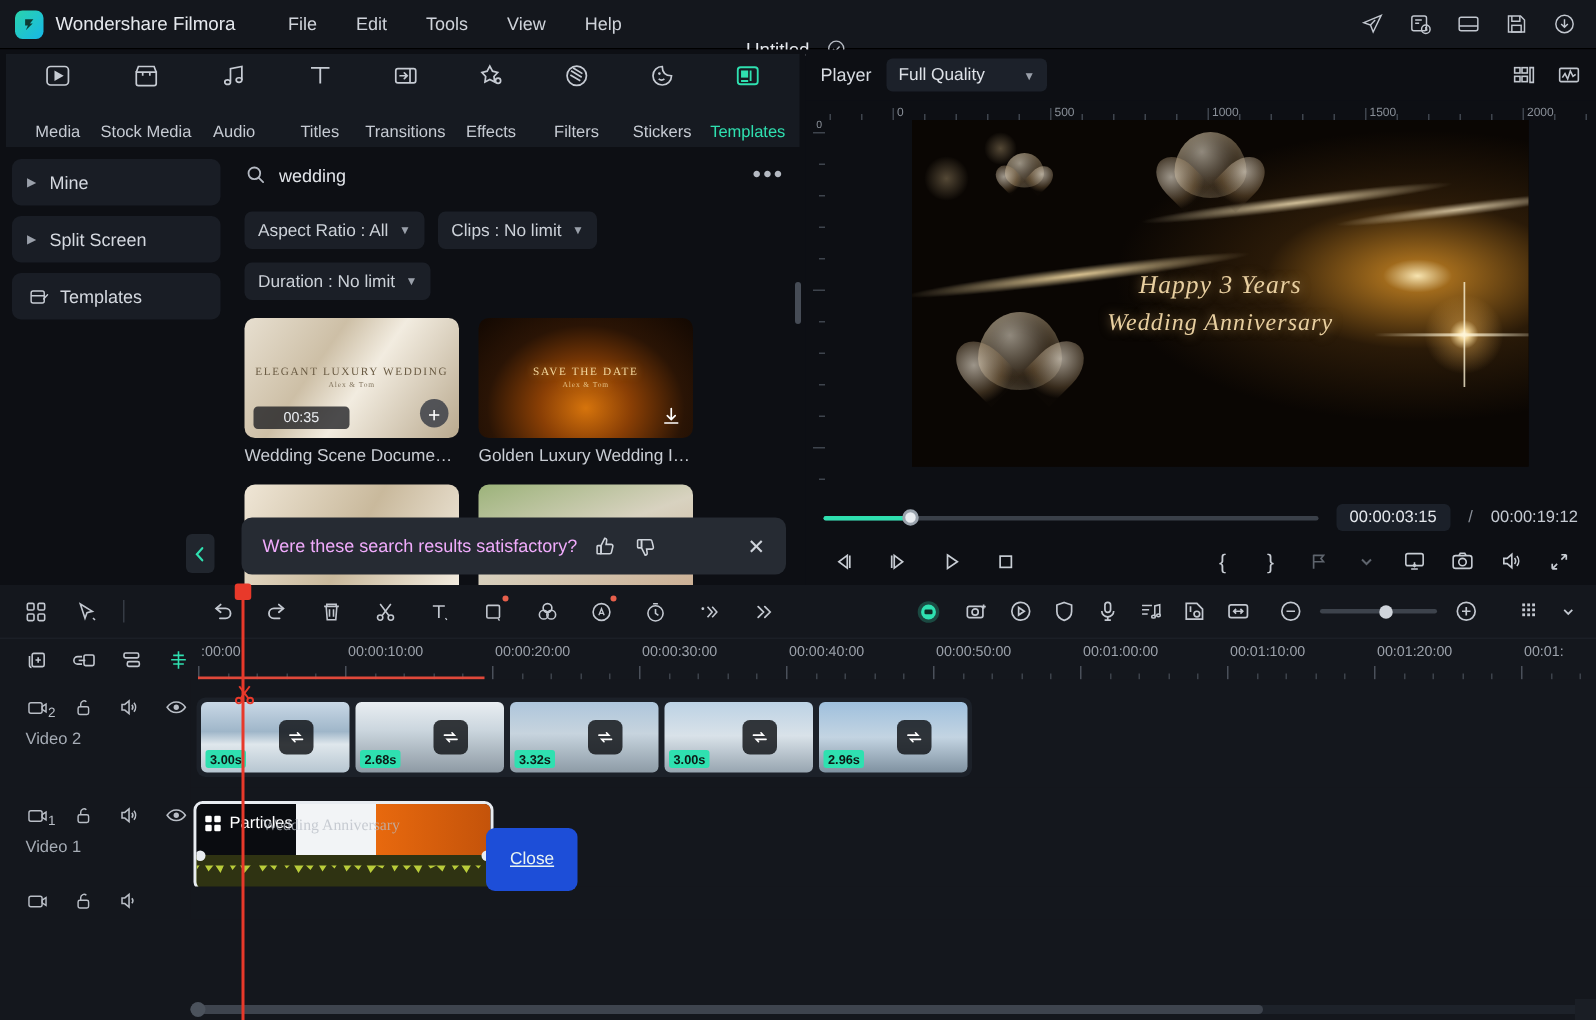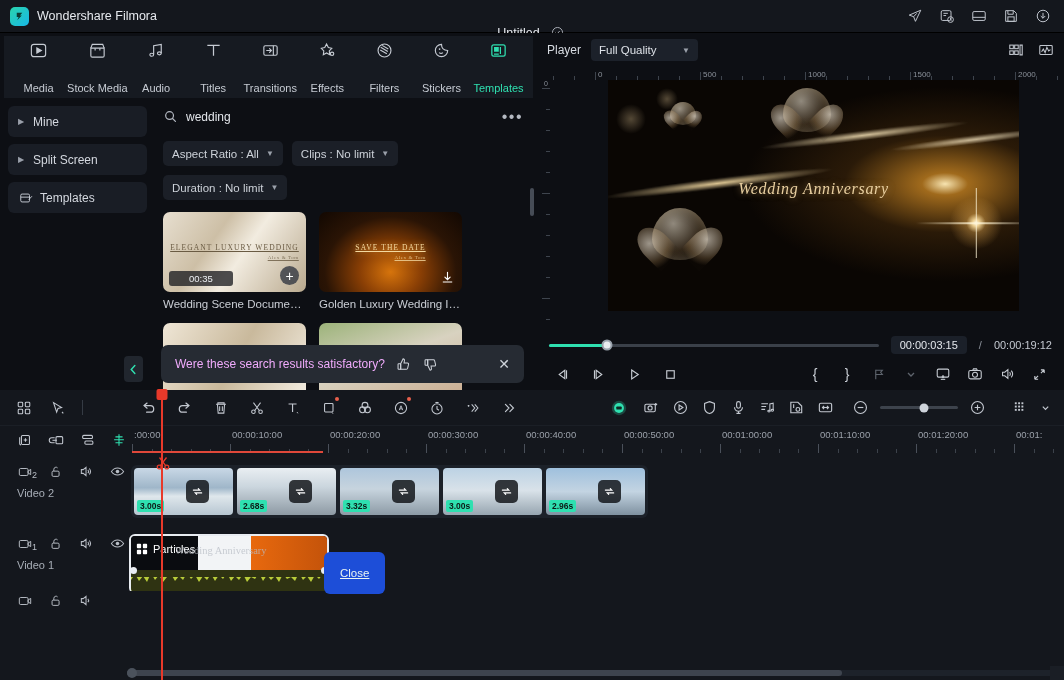--- a/index.html
+++ b/index.html
@@ -82,21 +82,21 @@
   .thumb {
     width: 143px; height: 80px; border-radius: 7px; position: relative; overflow: hidden;
     display: flex; align-items: center; justify-content: center;
   }
   .thumb.t1 { background: linear-gradient(125deg,#e7dfd0 0%,#cdbfa6 35%,#f2ece0 55%,#b9a98e 100%); }
   .thumb.t2 { background: radial-gradient(ellipse at 50% 75%, #d6740c 0%, #8a3f05 30%, #2a1405 65%, #120802 100%); }
   .thumb.t3 { background: linear-gradient(120deg,#efe6d6,#c9b99c,#f5efe4); }
   .thumb.t4 { background: linear-gradient(160deg,#9cb37a 0%,#d8d2c0 45%,#c9a98c 100%); }
   .thumb .ttl {
     font-size: 7.5px; letter-spacing: 1.1px; color: #6a5b43;
-    font-family: "Liberation Serif", serif; text-align: right; line-height: 1.7; text-decoration: underline;
+    font-family: "Liberation Serif", serif; text-align: center; line-height: 1.7;
   }
   .thumb.t2 .ttl { color: #f4d9a0; text-shadow: 0 0 6px rgba(255,190,80,.8); }
   .thumb .sub { font-size: 5px; letter-spacing: .6px; display:block; opacity:.8; }
   .dur {
     position: absolute; left: 6px; bottom: 6px; background: rgba(20,22,27,.75);
     color: #eceff3; font-size: 9.5px; padding: 2px 20px; border-radius: 3px;
   }
   .addbtn {
     position: absolute; right: 7px; bottom: 7px; width: 19px; height: 19px; border-radius: 50%;
     background: rgba(60,64,72,.85); color: #fff; display: flex; align-items: center; justify-content: center;
@@ -329,20 +329,27 @@
 <div class="app">
 
   <div class="titlebar">
     <div class="brand">
       <div class="logo">
         <svg width="11" height="11" viewBox="0 0 12 12">
             <path d="M3 2 L9 2 L6.5 5 L8.5 5 L3.5 10 L5 6.5 L3 6.5 Z" fill="#0d3b33"></path>
           </svg>
       </div>
       <div class="brand-name">Wondershare Filmora</div>
+    </div>
+    <div class="menu">
+      <div class="menu-item">File</div>
+      <div class="menu-item">Edit</div>
+      <div class="menu-item">Tools</div>
+      <div class="menu-item">View</div>
+      <div class="menu-item">Help</div>
     </div>
     <div class="doc-title">
       <span>Untitled</span>
       <span class="ticon">
         <svg width="13" height="13" viewBox="0 0 16 16" fill="none" stroke="#b6bbc3" stroke-width="1.1">
             <circle cx="8" cy="8" r="6.2"></circle>
             <path d="M5.3 8.2 L7.2 10 L10.7 6.2"></path>
           </svg>
       </span>
     </div>
@@ -673,20 +680,21 @@
                 <div class="hshape"></div>
               </div>
             <div class="heart" style="left:175px;top:8px;width:48px;height:44px;">
                 <div class="hshape"></div>
               </div>
             <div class="heart" style="left:44px;top:128px;width:56px;height:52px;">
                 <div class="hshape"></div>
               </div>
             <div class="starburst"></div>
             <div class="canvas-text">
+              <div>Happy 3 Years</div>
               <div>Wedding Anniversary</div>
             </div>
           </div>
         </div>
       </div>
 
       <div class="seekbar">
         <div class="track">
           <div class="fill"></div>
           <div class="knob"></div>

